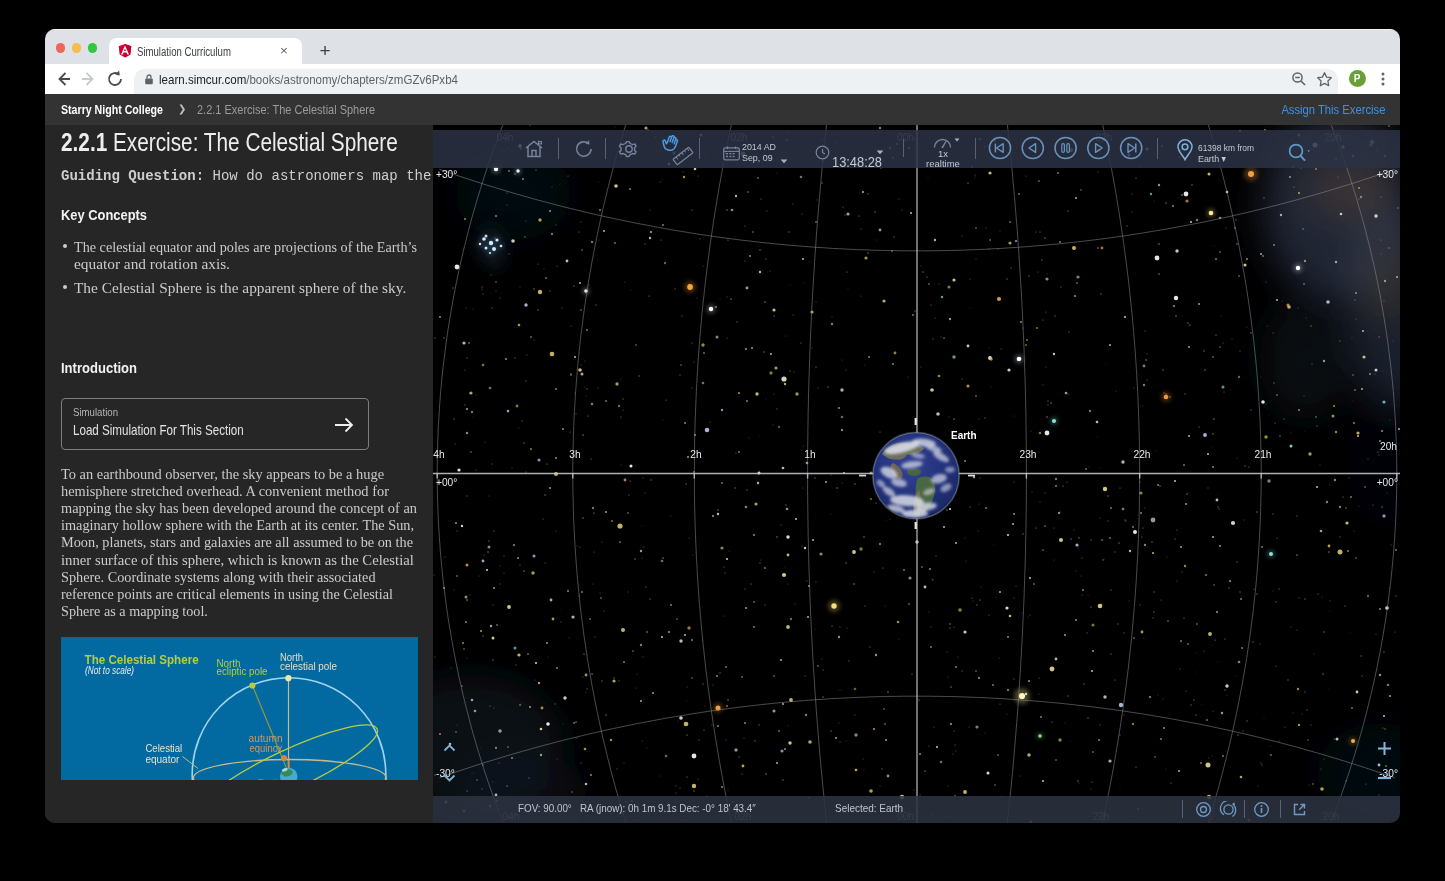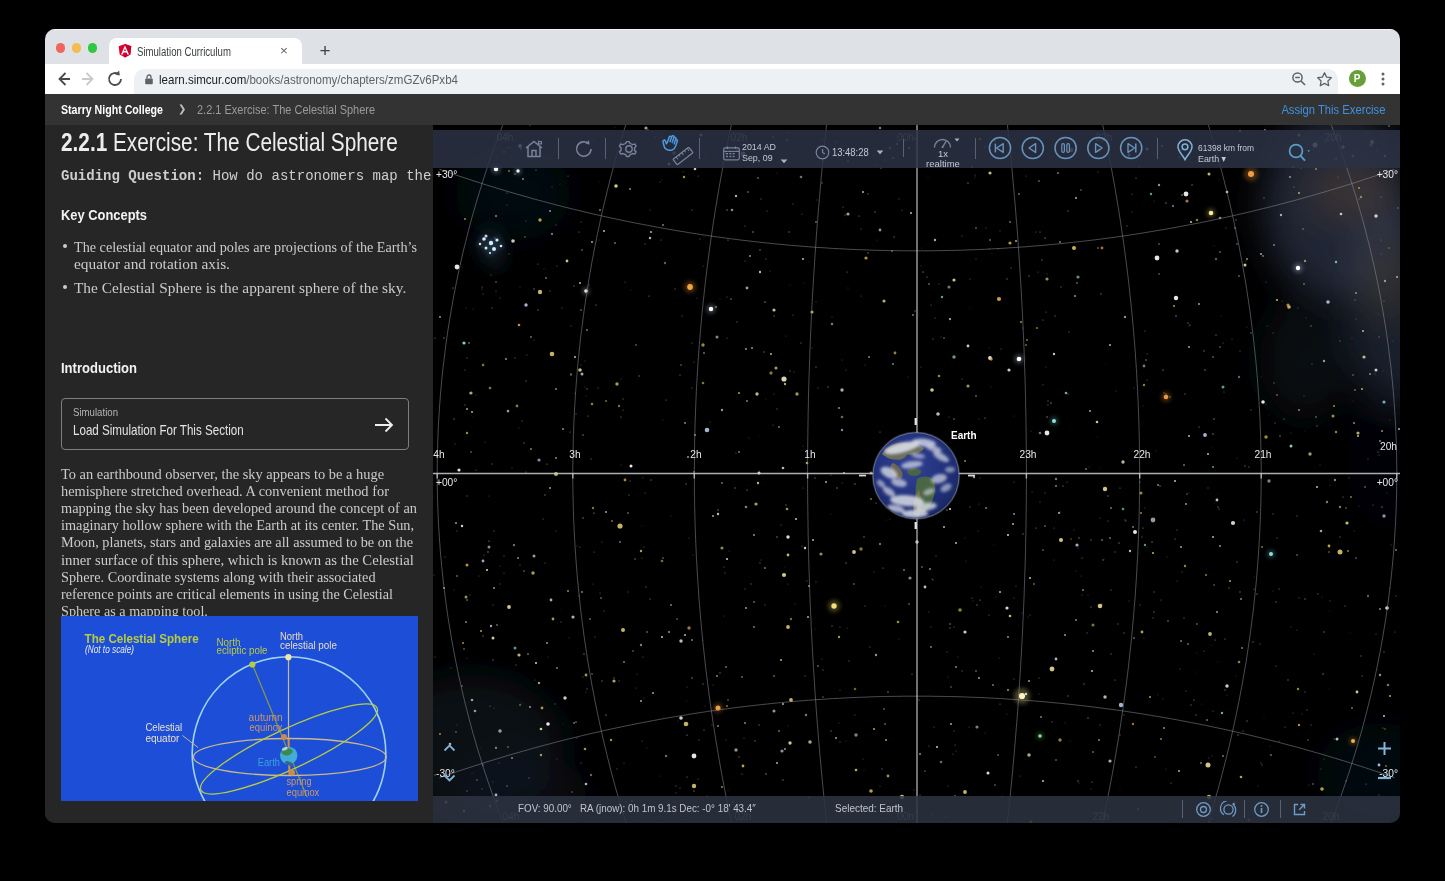--- a/index.html
+++ b/index.html
@@ -30,26 +30,26 @@
 #crumb .asg{position:absolute;right:15px;top:8px;font-size:13px;color:#4090e0}
 
 #panel{position:absolute;left:0;top:96px;width:388px;height:698px;background:#262626;color:#ddd}
 #panel h1{position:absolute;left:16px;top:3px;font-size:25px;font-weight:400;color:#ededed;white-space:nowrap;transform:scaleX(0.831);transform-origin:0 0}
 #panel h1 b{font-weight:700}
 .gq{position:absolute;left:16px;top:42.5px;font-family:Liberation Mono, monospace;font-size:15.5px;color:#cecece;line-height:17.2px}
 .h2{position:absolute;left:16px;font-size:15px;font-weight:bold;color:#f2f2f2}
 #ul{position:absolute;left:17px;top:112.5px;width:370px;font-family:"Liberation Serif",serif;font-size:15.5px;color:#cbcbcb;line-height:17.2px;list-style:none}
 #ul li{position:relative;padding-left:12px;margin-bottom:6.9px}
 #ul li:before{content:"";position:absolute;left:0.5px;top:6px;width:4.5px;height:4.5px;border-radius:50%;background:#cbcbcb}
-#card{position:absolute;left:16px;top:273px;width:348px;height:52px;border:1px solid #7e7e7e;border-radius:4px}
+#card{position:absolute;left:16px;top:273px;width:308px;height:52px;border:1px solid #7e7e7e;border-radius:4px}
 #card .s1{position:absolute;left:11px;top:7px;font-size:11px;color:#b5b5b5;transform:scaleX(0.876);transform-origin:0 0}
 #card .s2{position:absolute;left:11px;top:23px;font-size:14.5px;color:#e3e3e3;white-space:nowrap;transform:scaleX(0.80);transform-origin:0 0}
 #para{position:absolute;left:16px;top:339.5px;font-family:"Liberation Serif",serif;font-size:15.5px;color:#cbcbcb;line-height:17.2px}
 
-#diag{position:absolute;left:16px;top:491px;width:357px;height:185px;background:#1d4ed8;overflow:hidden}
+#diag{position:absolute;left:16px;top:512px;width:357px;height:143px;background:#0369a1;overflow:hidden}
 
 #sim{position:absolute;left:388px;top:96px;width:967px;height:698px;background:#000;overflow:hidden}
 #topbar{position:absolute;left:0;top:5px;width:100%;height:37.5px;background:rgba(44,50,68,0.85)}
 #botbar{position:absolute;left:0;top:671px;width:100%;height:27px;background:rgba(45,51,66,0.87)}
 .tbtxt{color:#c3c8d4;font-size:9.5px;line-height:10.5px}
 .bartxt{position:absolute;top:6px;font-size:11px;color:#bfc4d0;white-space:nowrap}
 .vsep{position:absolute;top:8px;width:1px;height:21px;background:#596177}
 .icon{position:absolute}
 svg.ic{display:block}
 </style></head>
@@ -1937,21 +1937,21 @@
           <svg class="ic" width="8" height="5" viewBox="0 0 8 5">
             <path d="M0.6 0.6 L4 4.2 L7.4 0.6 Z" fill="#a9b0c0"></path>
           </svg>
         </div>
    <div class="icon" style="left:382px;top:15px">
           <svg class="ic" width="15" height="15" viewBox="0 0 15 15">
             <circle cx="7.5" cy="7.5" r="6.3" stroke="#77839d" stroke-width="1.2" fill="none"></circle>
             <path d="M7.5 4 V7.5 L10 9" stroke="#77839d" stroke-width="1.2" fill="none"></path>
           </svg>
         </div>
-   <div class="tbtxt" style="position:absolute;left:399px;top:17px;font-size:11px"><span class="sq" style="transform:scaleX(0.856)">13:48:28</span></div>
+   <div class="tbtxt" style="position:absolute;left:399px;top:27px;font-size:15px"><span class="sq" style="transform:scaleX(0.856)">13:48:28</span></div>
    <div class="icon" style="left:443px;top:20px">
           <svg class="ic" width="8" height="5" viewBox="0 0 8 5">
             <path d="M0.6 0.6 L4 4.2 L7.4 0.6 Z" fill="#a9b0c0"></path>
           </svg>
         </div>
    <div class="vsep" style="left:470px;top:9px;height:18px"></div>
    <div class="icon" style="left:499px;top:6px">
           <svg class="ic" width="22" height="13" viewBox="0 0 22 13">
             <path d="M2.5 11.5 a8 8 0 0 1 16 0" stroke="#77839d" stroke-width="1.4" fill="none"></path>
             <path d="M10.5 11.3 L14.2 5" stroke="#77839d" stroke-width="1.4"></path>

